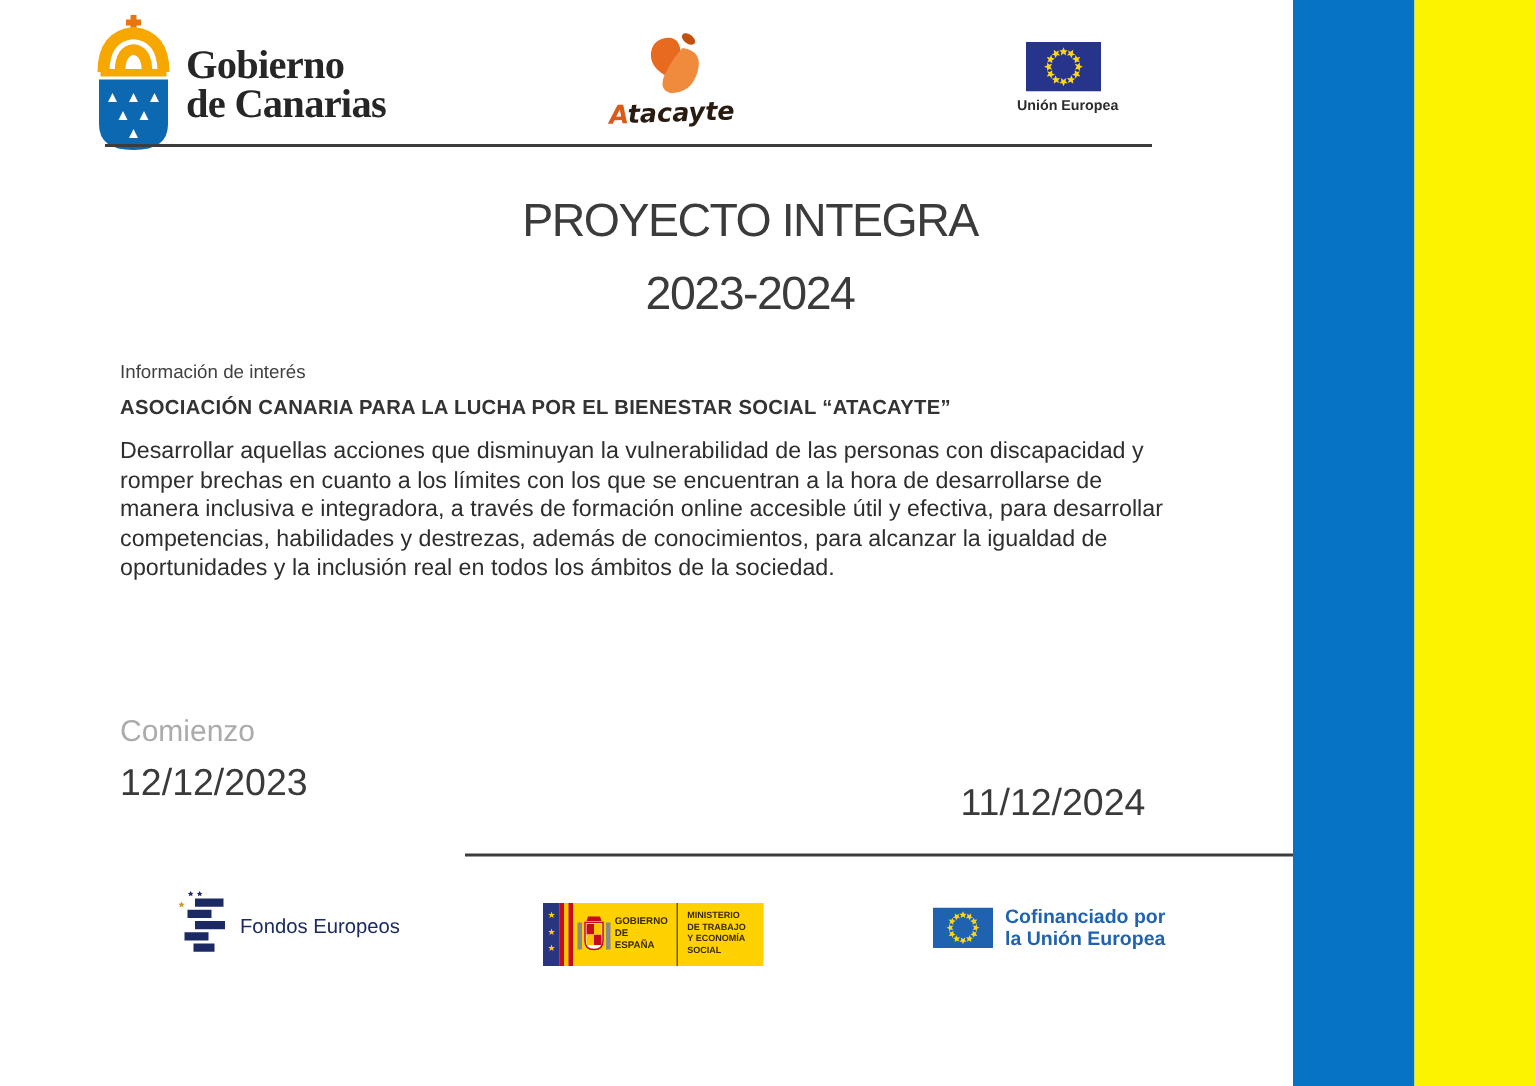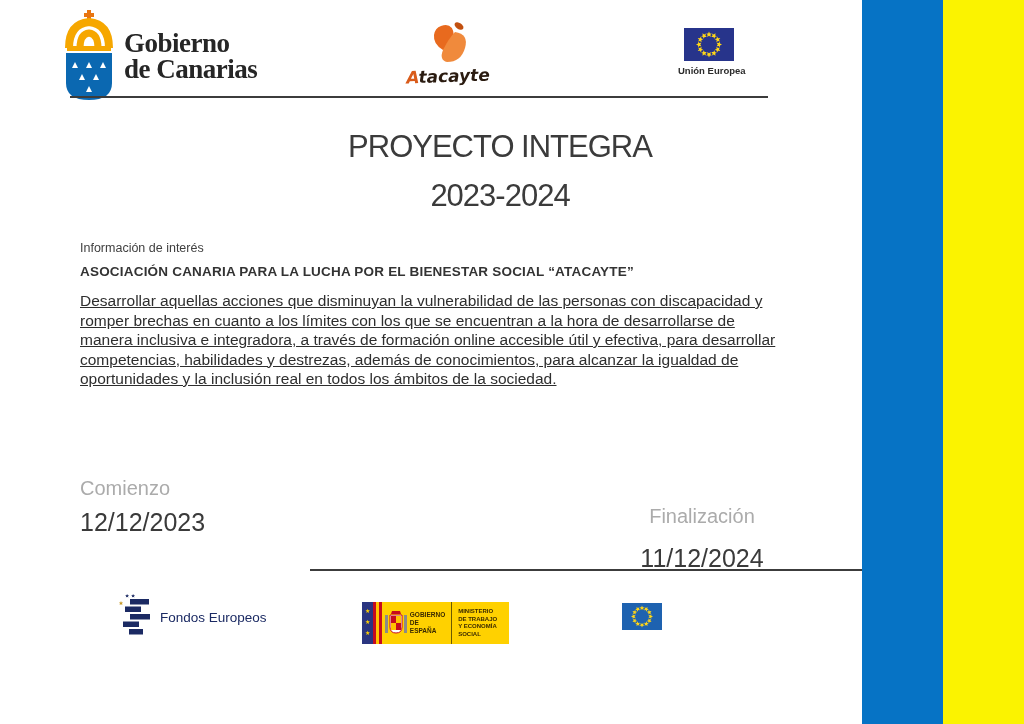--- a/index.html
+++ b/index.html
@@ -31,21 +31,21 @@
 
   
   .title{position:absolute;left:80px;top:122px;width:840px;text-align:center;
       font-weight:normal;color:#3B3B3B;font-size:31px;line-height:49px;letter-spacing:-1px;}
 
   
   .kicker{position:absolute;left:80px;top:241px;font-size:12.5px;color:#3F3F3F;}
   .org{position:absolute;left:80px;top:264px;font-size:13.5px;font-weight:bold;color:#333333;
       letter-spacing:0.2px;}
   .desc{position:absolute;left:80px;top:291px;width:705px;font-size:15.5px;line-height:19.5px;
-      color:#2E2E2E;text-decoration:underline;}
+      color:#2E2E2E;}
 
   
   .budget-row{position:absolute;left:80px;top:438px;display:flex;align-items:baseline;}
   .label-gray{color:#ABABAB;font-size:20px;}
   .budget-value{margin-left:8px;font-size:15px;color:#333333;}
   .start-label{position:absolute;left:80px;top:477px;font-size:20px;color:#ABABAB;}
   .start-date{position:absolute;left:80px;top:508px;font-size:25px;color:#3A3A3A;}
   .end-block{position:absolute;left:622px;top:505px;width:160px;text-align:center;}
   .end-label{font-size:20px;color:#ABABAB;}
   .end-date{font-size:25px;color:#3A3A3A;margin-top:16px;}
@@ -142,21 +142,20 @@
     <div>2023-2024</div>
   </div>
 
   <div class="kicker">Información de interés</div>
   <div class="org">ASOCIACIÓN CANARIA PARA LA LUCHA POR EL BIENESTAR SOCIAL “ATACAYTE”</div>
   <div class="desc">Desarrollar aquellas acciones que disminuyan la vulnerabilidad de las personas con discapacidad y romper brechas en cuanto a los límites con los que se encuentran a la hora de desarrollarse de manera inclusiva e integradora, a través de formación online accesible útil y efectiva, para desarrollar competencias, habilidades y destrezas, además de conocimientos, para alcanzar la igualdad de oportunidades y la inclusión real en todos los ámbitos de la sociedad.</div>
 
   <div class="start-label">Comienzo</div>
   <div class="start-date">12/12/2023</div>
   <div class="end-block">
-    <div class="end-label">Finalización</div>
     <div class="end-date">11/12/2024</div>
   </div>
 
   <div class="hrule-bottom"></div>
 
   <div class="fondos">
     <svg width="38" height="46" viewBox="0 0 38 46" xmlns="http://www.w3.org/2000/svg">
       <g fill="#1B2A63">
         <path d="M9,1 l0.6,1.4 1.5,0.1 -1.1,1 0.4,1.5 -1.4,-0.8 -1.4,0.8 0.4,-1.5 -1.1,-1 1.5,-0.1 z" transform="translate(3,-1) scale(0.9)"></path>
         <path d="M9,1 l0.6,1.4 1.5,0.1 -1.1,1 0.4,1.5 -1.4,-0.8 -1.4,0.8 0.4,-1.5 -1.1,-1 1.5,-0.1 z" transform="translate(9,-1) scale(0.9)"></path>
@@ -216,15 +215,19 @@
         <use href="#star" transform="rotate(120) translate(0,-10)"></use>
         <use href="#star" transform="rotate(150) translate(0,-10)"></use>
         <use href="#star" transform="rotate(180) translate(0,-10)"></use>
         <use href="#star" transform="rotate(210) translate(0,-10)"></use>
         <use href="#star" transform="rotate(240) translate(0,-10)"></use>
         <use href="#star" transform="rotate(270) translate(0,-10)"></use>
         <use href="#star" transform="rotate(300) translate(0,-10)"></use>
         <use href="#star" transform="rotate(330) translate(0,-10)"></use>
       </g>
     </svg>
+    <div class="cofinance-text">
+      <div>Cofinanciado por</div>
+      <div>la Unión Europea</div>
+    </div>
   </div>
 
 </div>
 
 </body></html>

